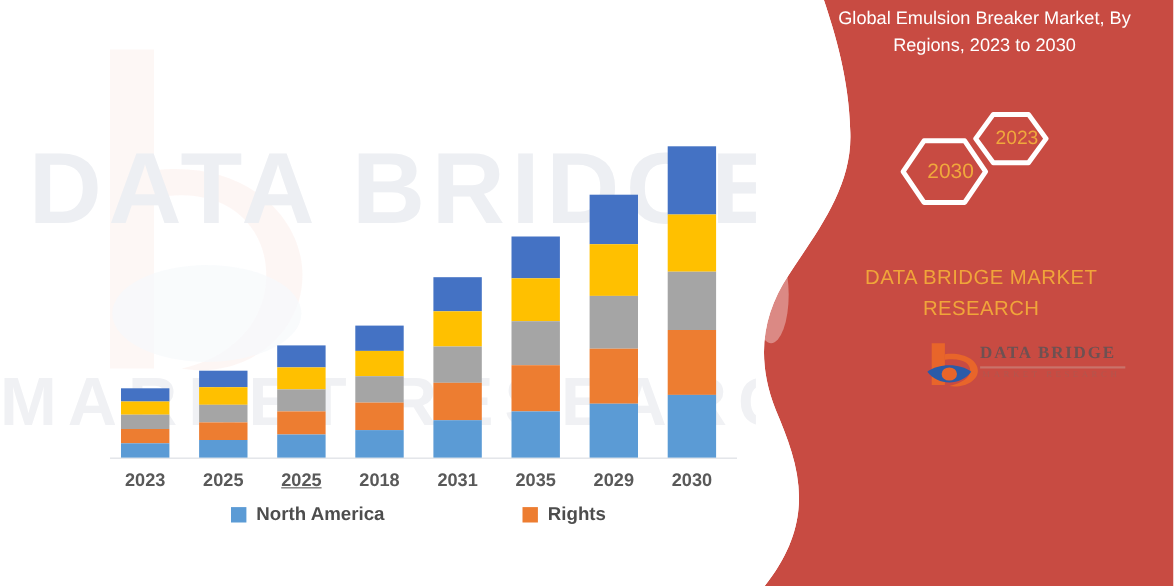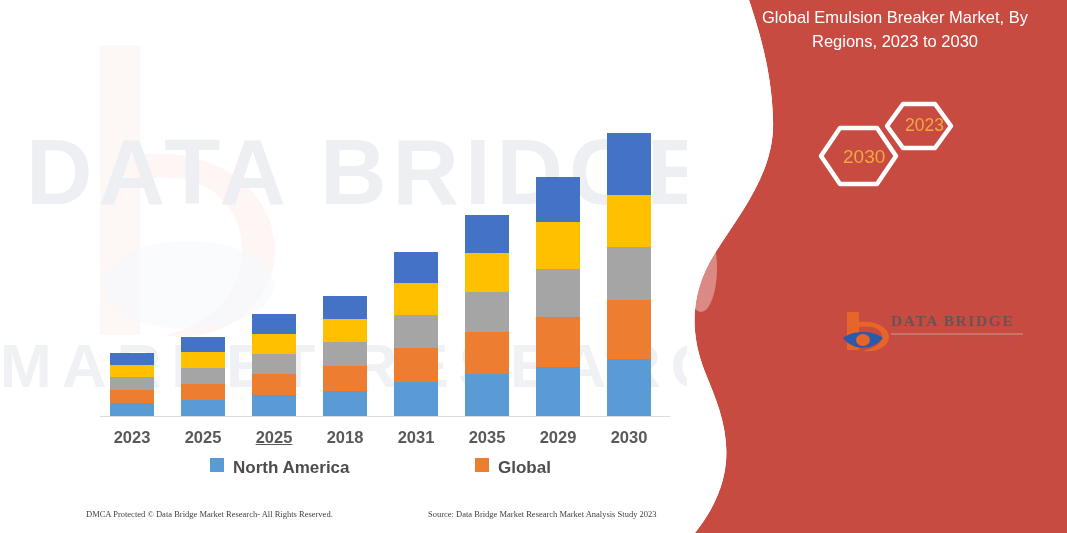--- a/index.html
+++ b/index.html
@@ -70,21 +70,21 @@
   .bar{position:absolute;width:44px;bottom:0;}
   .bar .seg{width:100%;display:block;}
 
   .xlabels{position:absolute;left:100px;top:428px;width:570px;height:26px;}
   .xlab{
     position:absolute;width:70px;text-align:center;color:#595959;
     font-size:16.5px;font-weight:700;
   }
 
   .legend{position:absolute;left:100px;top:456px;width:570px;height:26px;}
-  .lg-item{position:absolute;display:flex;gap:9px;}
+  .lg-item{position:absolute;display:flex;align-items:center;gap:9px;}
   .lg-sw{width:14px;height:14px;display:block;}
   .lg-tx{color:#4d4d4d;font-size:17px;font-weight:700;white-space:nowrap;}
 
   
   .footer{position:absolute;left:0;top:507px;width:710px;height:20px;}
   .ft{
     position:absolute;color:#3f3f3f;font-size:8.5px;
     font-family:"Liberation Serif", serif;white-space:nowrap;
   }
   .ft-left{left:86px;top:2px;}
@@ -174,48 +174,45 @@
         <div class="xlab" style="left: 423px;">2029</div>
         <div class="xlab" style="left: 494px;">2030</div>
       </div>
     <div class="legend" id="legend">
         <div class="lg-item" style="left: 110px; top: 2px;">
           <span class="lg-sw" style="background: rgb(91, 155, 213);"></span>
           <span class="lg-tx">North America</span>
         </div>
         <div class="lg-item" style="left: 375px; top: 2px;">
           <span class="lg-sw" style="background: rgb(237, 125, 49);"></span>
-          <span class="lg-tx">Global</span>
+          <span class="lg-tx">Rights</span>
         </div>
       </div>
   </div>
 
-  <div class="footer">
-    <div class="ft ft-left">DMCA Protected © Data Bridge Market Research- All Rights Reserved.</div>
-    <div class="ft ft-right">Source: Data Bridge Market Research  Market Analysis Study 2023</div>
-  </div>
 
   <div class="red-panel">
     <svg width="380" height="533" viewBox="0 0 380 533" aria-hidden="true">
       <path d="M62 0 L380 0 L380 533 L8 533 C58 470 38 420 18 372 C0 326 6 286 30 250 C56 210 88 170 86 120 C85 72 72 30 62 0 Z" fill="#c84b42"></path>
       <path d="M62 0 C72 30 85 72 86 120 C88 170 56 210 30 250 C6 286 0 326 18 372 C38 420 58 470 8 533 L0 533 L0 0 Z" fill="#ffffff"></path>
       <ellipse cx="14" cy="268" rx="16" ry="44" fill="#ffffff" opacity=".35"></ellipse>
     </svg>
 
     <div class="rp-title">Global Emulsion Breaker Market, By Regions, 2023 to 2030</div>
 
     <div class="hexwrap">
       <svg width="200" height="120" viewBox="0 0 200 120" aria-hidden="true">
         <polygon points="14,66 33,38 70,38 89,66 70,94 33,94" fill="none" stroke="#ffffff" stroke-width="4.5" stroke-linejoin="round"></polygon>
         <polygon points="80,36 96,14 128,14 144,36 128,58 96,58" fill="none" stroke="#ffffff" stroke-width="4.5" stroke-linejoin="round"></polygon>
       </svg>
       <div class="hex-label hex-2030">2030</div>
       <div class="hex-label hex-2023">2023</div>
     </div>
 
+    <div class="rp-brand">DATA BRIDGE MARKET RESEARCH</div>
 
     <div class="dbmr-logo">
       <svg width="52" height="46" viewBox="0 0 52 46" aria-hidden="true" style="position:absolute;left:0;top:0;">
         <path d="M8 2 L20 2 L20 40 L8 40 Z" fill="#e8652a"></path>
         <path d="M20 12 C38 10 50 18 50 27 C50 36 38 43 24 41 C36 38 43 33 43 27 C43 20 36 15 20 17 Z" fill="#e8652a"></path>
         <path d="M4 28 C14 20 34 20 44 28 C34 41 14 41 4 28 Z" fill="#2b5ba8"></path>
         <ellipse cx="24" cy="30" rx="7" ry="6" fill="#e8652a"></ellipse>
       </svg>
       <div class="logo-txt1">DATA BRIDGE</div>
       <div class="logo-rule"></div>

